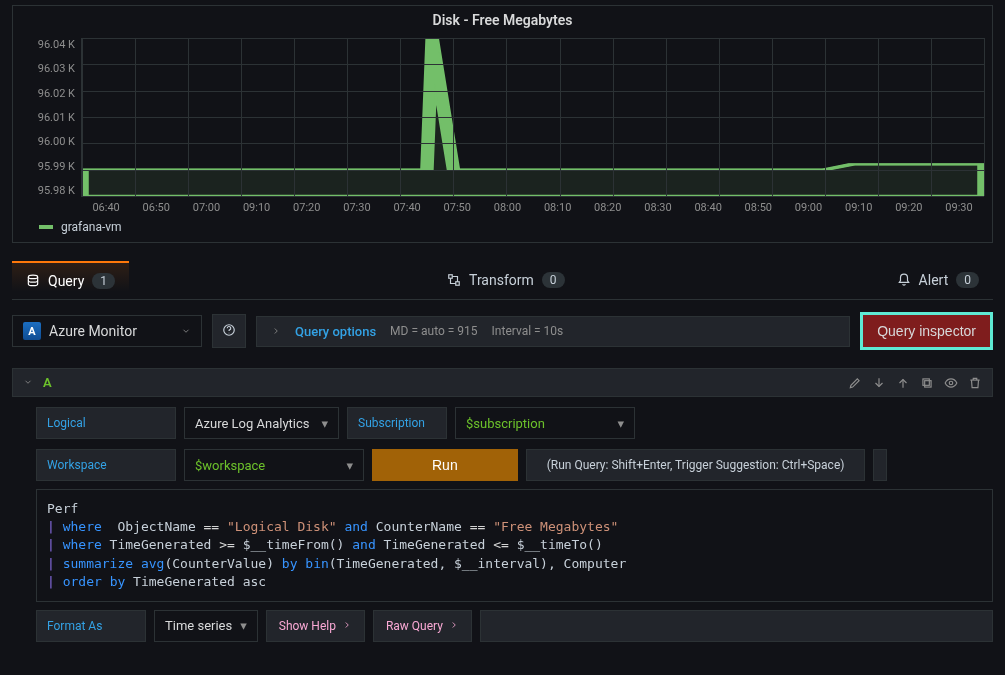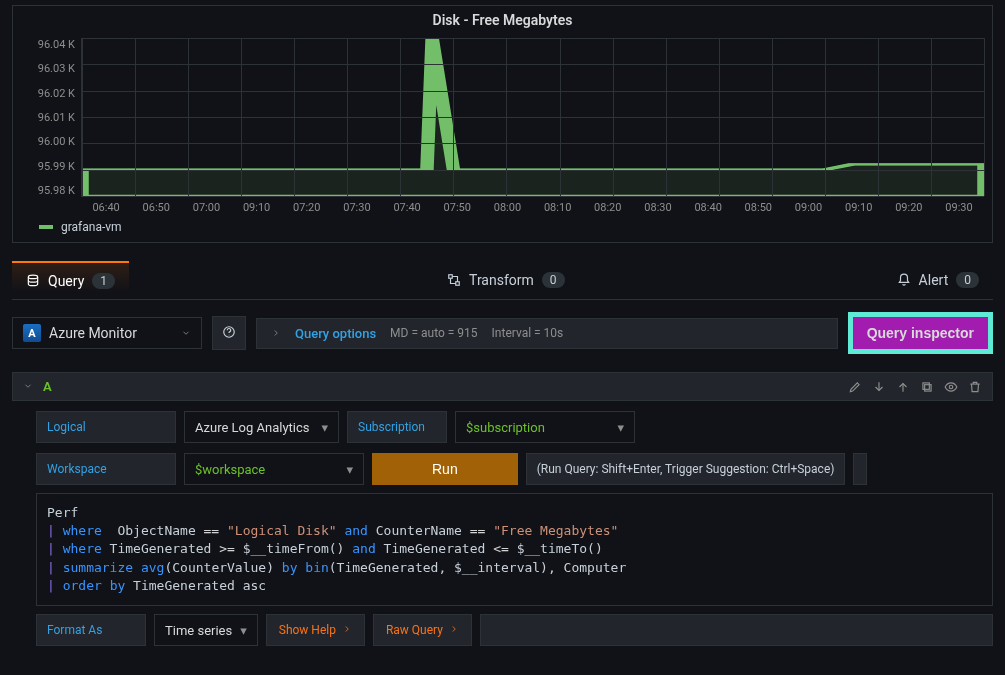--- a/index.html
+++ b/index.html
@@ -108,26 +108,25 @@
   background: #22252b;
   border: 1px solid #2c3235;
   padding: 7px 14px;
   flex: 1;
   font-size: 13px;
 }
 .qopts-link { color: #33a2e5; font-weight: 500; }
 .qopts-meta { color: #8e8e8e; font-size: 12px; }
 .inspector-btn {
   padding: 8px 14px;
-  background: #a21caf;
-  border: 5px solid #5eead4;
+  background: #7f1d1d;
+  border: 3px solid #5eead4;
   color: #d8d9da;
   font-size: 14px;
   cursor: pointer;
-  font-weight: bold;
 }
 
 
 .qrow-header {
   display: flex;
   align-items: center;
   gap: 10px;
   margin: 18px 12px 0 12px;
   background: #22252b;
   border: 1px solid #2c3235;
@@ -149,40 +148,40 @@
   min-width: 140px;
 }
 .input-cell {
   background: #111217;
   border: 1px solid #2c3235;
   color: #d8d9da;
   font-size: 13px;
   padding: 7px 10px;
   min-width: 155px;
   display: flex;
-  align-items: flex-end;
+  align-items: center;
   justify-content: space-between;
   gap: 8px;
 }
 .input-cell.green { color: #6cc12b; }
 .run-btn {
   background: #a16207;
   color: #fff;
   font-size: 14px;
   font-weight: 500;
   padding: 8px 60px;
   border: none;
   cursor: pointer;
 }
 .hint-cell {
   background: #22252b;
   border: 1px solid #2c3235;
   color: #c7d0d9;
   font-size: 12px;
-  padding: 8px 10px;
+  padding: 8px 20px;
   text-align: center;
 }
 .stub-cell { background:#22252b; border:1px solid #2c3235; width:14px; }
 
 
 .code-editor {
   margin: 8px 12px 0 36px;
   background: #111217;
   border: 1px solid #2c3235;
   padding: 10px 10px;
@@ -196,21 +195,21 @@
 .tok-kw { color: #3794ff; }
 .tok-str { color: #ce9178; }
 .tok-punc { color: #c7d0d9; }
 .tok-eq { color: #d4d4d4; }
 
 
 .bottom-row { margin: 8px 12px 0 36px; display: flex; gap: 8px; }
 .link-pill {
   background: #22252b;
   border: 1px solid #2c3235;
-  color: #f97316;
+  color: #f9a8d4;
   font-size: 12px;
   padding: 8px 12px;
   display: flex; align-items: center; gap: 6px;
   cursor: pointer;
 }
 .filler-bar { flex:1; background:#22252b; border:1px solid #2c3235; }
 
 svg.i { width: 14px; height: 14px; stroke: currentColor; fill: none; stroke-width: 2; }
 svg.chev { width: 10px; height: 10px; }
 </style>

